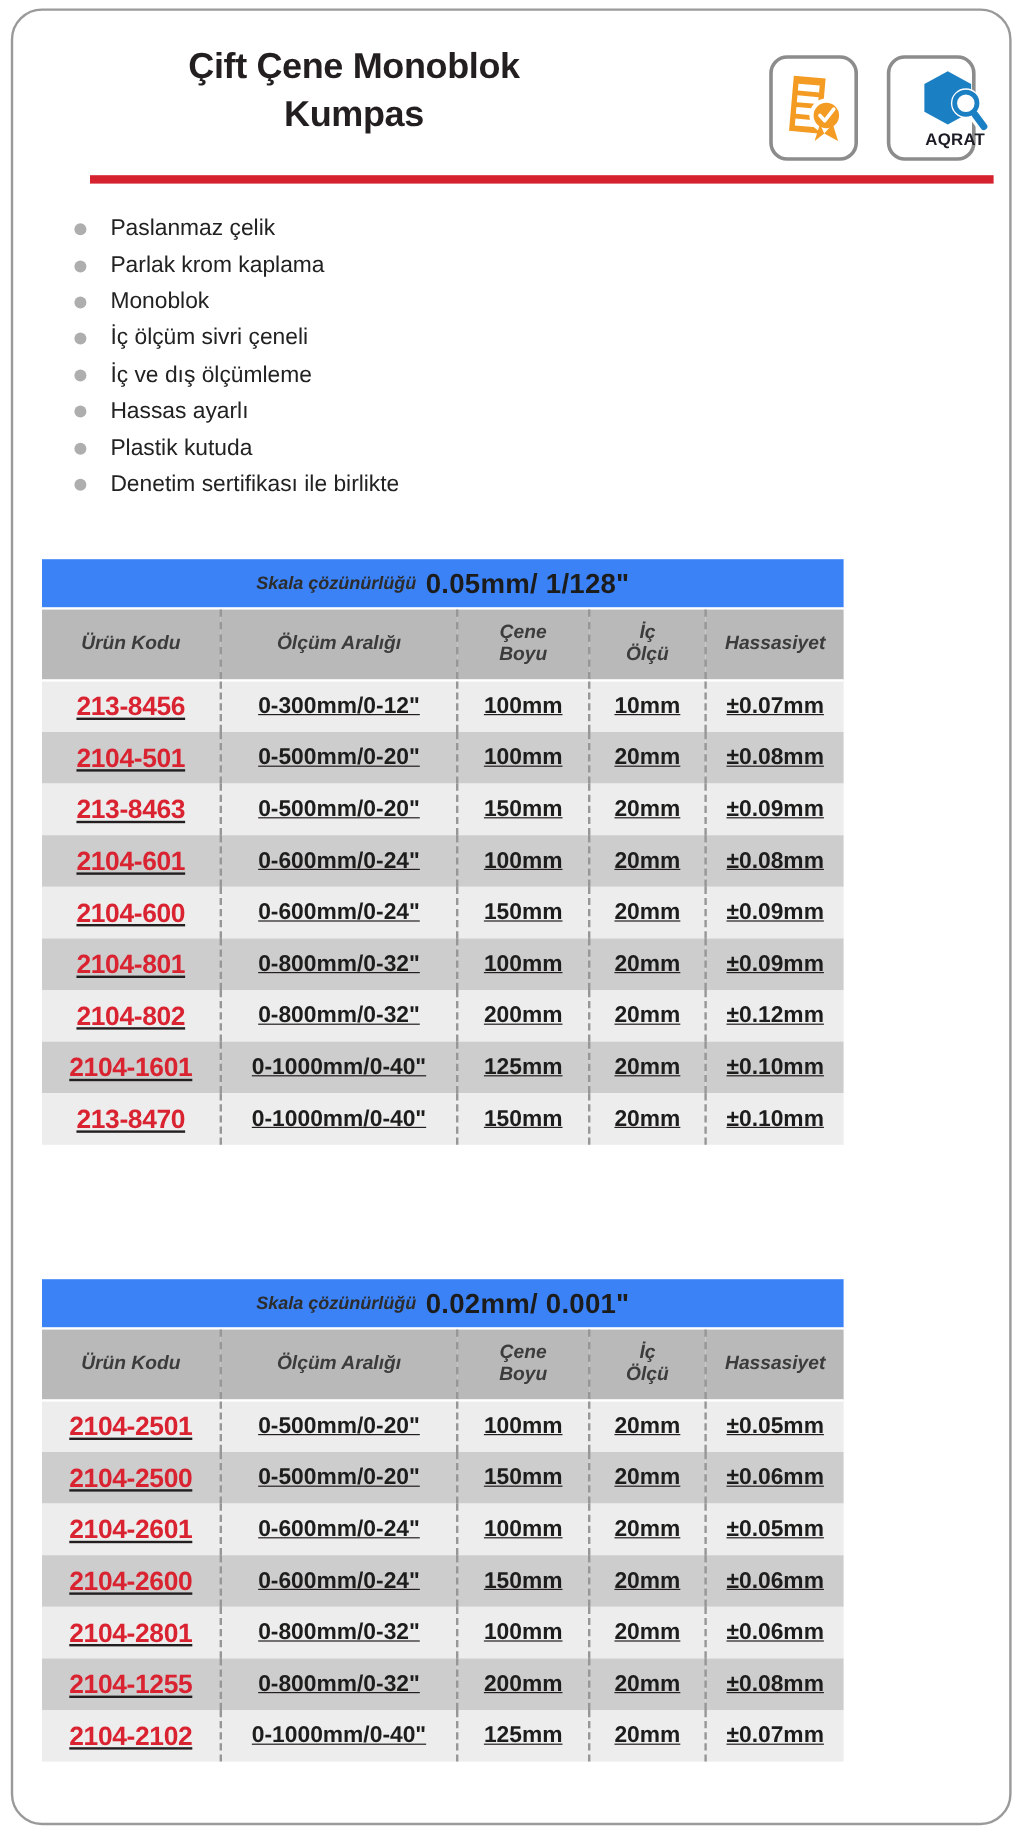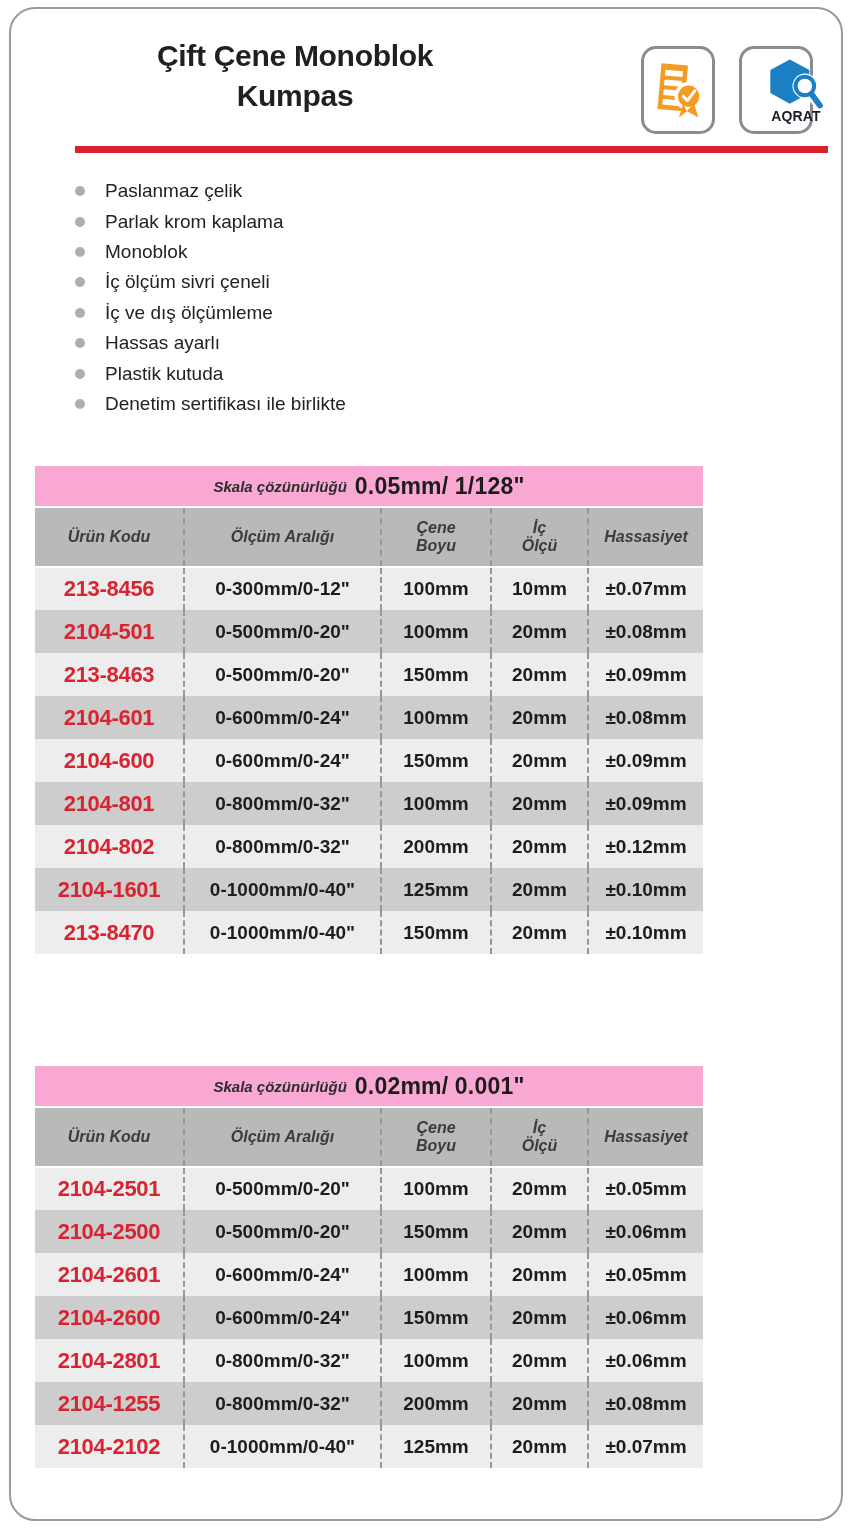--- a/index.html
+++ b/index.html
@@ -28,53 +28,53 @@
   .icon-box.cert{left:641px;}
   .icon-box.aqrat{left:739px;padding-left:40px;}
   .aqrat-label{
     font-size:14px;font-weight:600;color:#1c1c26;margin-top:-7px;letter-spacing:0.2px;
   }
   .red-rule{
     position:absolute;left:75px;top:146px;width:753px;height:7px;
     background:#d6212e;
   }
   .features{
-    position:absolute;left:75px;top:176px;list-style:none;margin:0;padding:0;
+    position:absolute;left:62px;top:176px;list-style:none;margin:0;padding:0;
   }
   .features li{
     height:30.4px;display:flex;align-items:center;
   }
   .features .dot{
     width:10px;height:10px;border-radius:50%;background:#aeaeae;
     margin-right:20px;flex:0 0 auto;
   }
   .features .feat-text{
     font-size:19px;color:#222;
   }
   .spec-section{
     position:absolute;left:35px;width:668px;
   }
   .spec-section.t1{top:466px;}
   .spec-section.t2{top:1066px;}
   .res-band{
-    height:40px;background:#f9a8d4;margin-bottom:2px;
+    height:40px;background:#3b82f6;margin-bottom:2px;
     display:flex;align-items:center;justify-content:center;gap:8px;
   }
   .res-label{font-size:15px;font-weight:bold;font-style:italic;color:#2c2c2c;}
   .res-value{font-size:23px;font-weight:bold;color:#1c1c1c;letter-spacing:0.2px;}
   table.spec-table{
     width:668px;border-collapse:collapse;table-layout:fixed;
   }
   .spec-table thead th{
     height:56px;background:#b9b9b9;
     font-size:16px;font-weight:bold;font-style:italic;color:#3c3c3c;
     white-space:pre-line;vertical-align:middle;text-align:center;
     border-bottom:2px solid #ffffff;
   }
-  .spec-table tbody tr{height:43px;}
+  .spec-table tbody tr{height:43px;text-decoration:underline;}
   .spec-table tbody tr:nth-child(odd){background:#ededed;}
   .spec-table tbody tr:nth-child(even){background:#cdcdcd;}
   .spec-table td{
     text-align:center;vertical-align:middle;
     font-size:19px;font-weight:bold;color:#1d1d1b;
   }
   .spec-table td:first-child{
     font-size:22px;color:#da2331;letter-spacing:-0.3px;
   }
   .spec-table th + th, .spec-table td + td{

